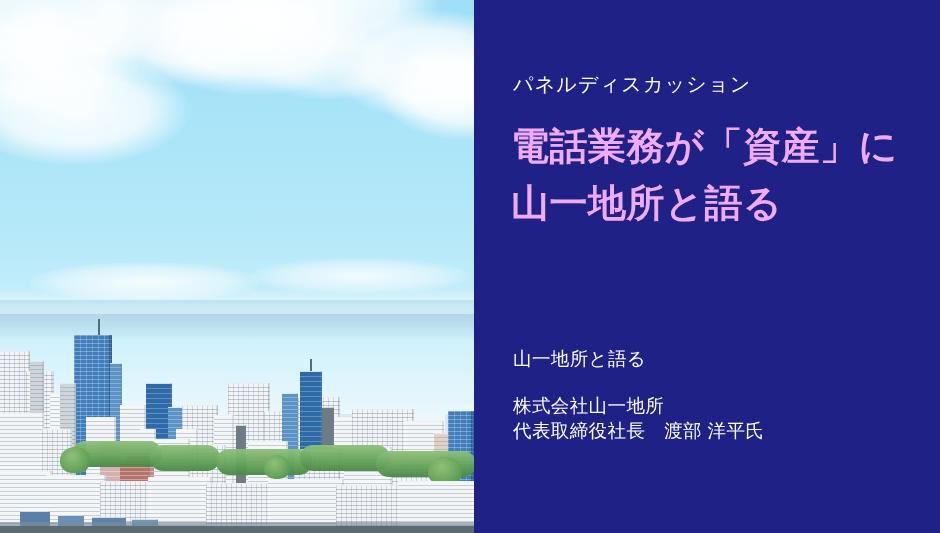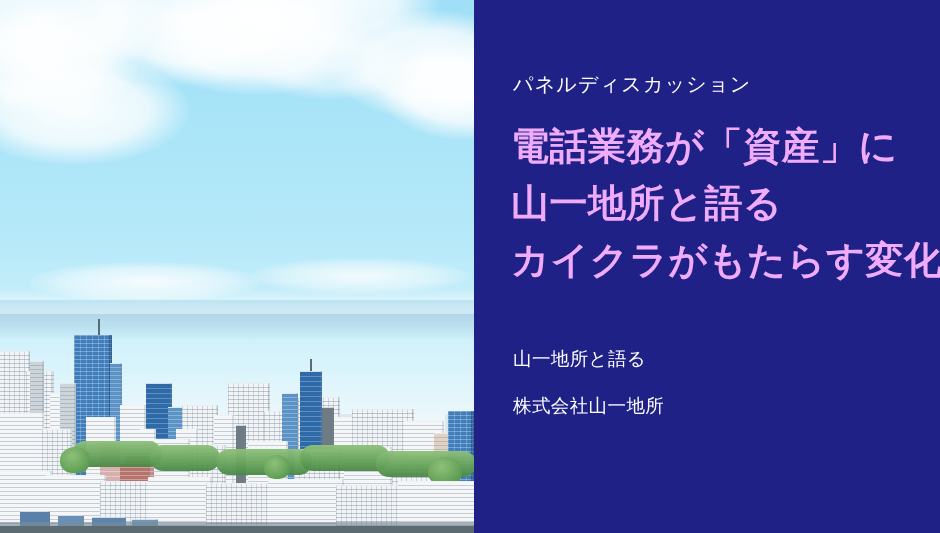--- a/index.html
+++ b/index.html
@@ -304,26 +304,26 @@
     </div>
   </div>
 
   <div class="navy-panel">
 
     <div class="eyebrow">パネルディスカッション</div>
 
     <div class="headline">
       <span class="hl">電話業務が「資産」に</span>
       <span class="hl">山一地所と語る</span>
-      <span class="hl">カイクラがもたらす変化</span>
     </div>
 
     <div class="speakers">
       <div class="speaker-block">
         <span class="speaker-line">山一地所と語る</span>
       </div>
       <div class="speaker-block">
         <span class="speaker-line">株式会社山一地所</span>
+        <span class="speaker-line">代表取締役社長　渡部 洋平氏</span>
       </div>
     </div>
 
   </div>
 </div>
 
 </body></html>

